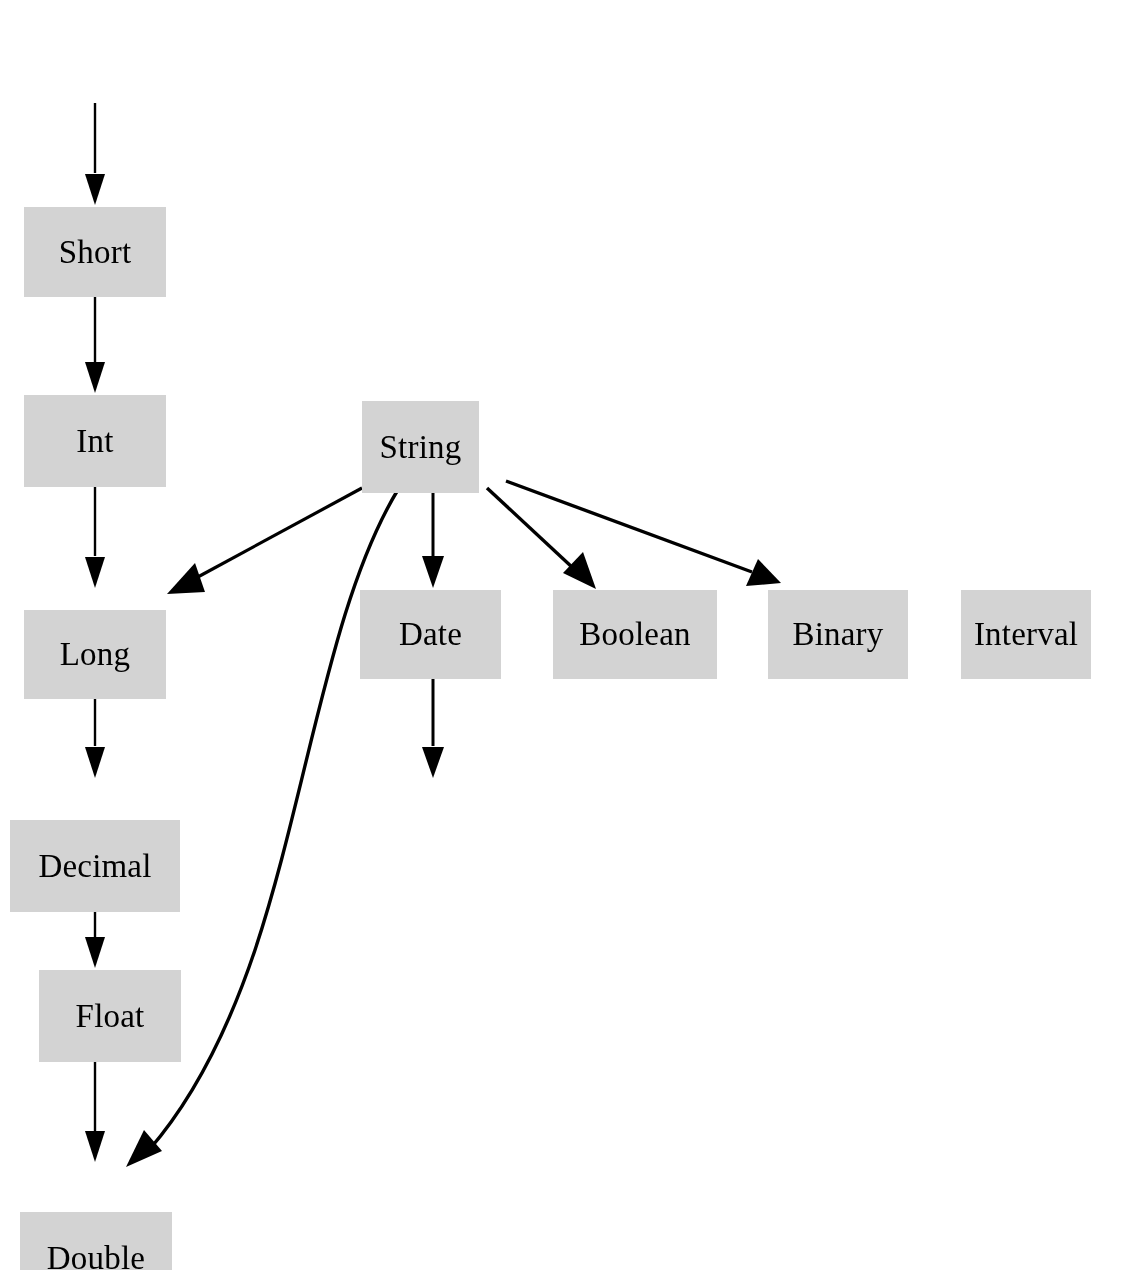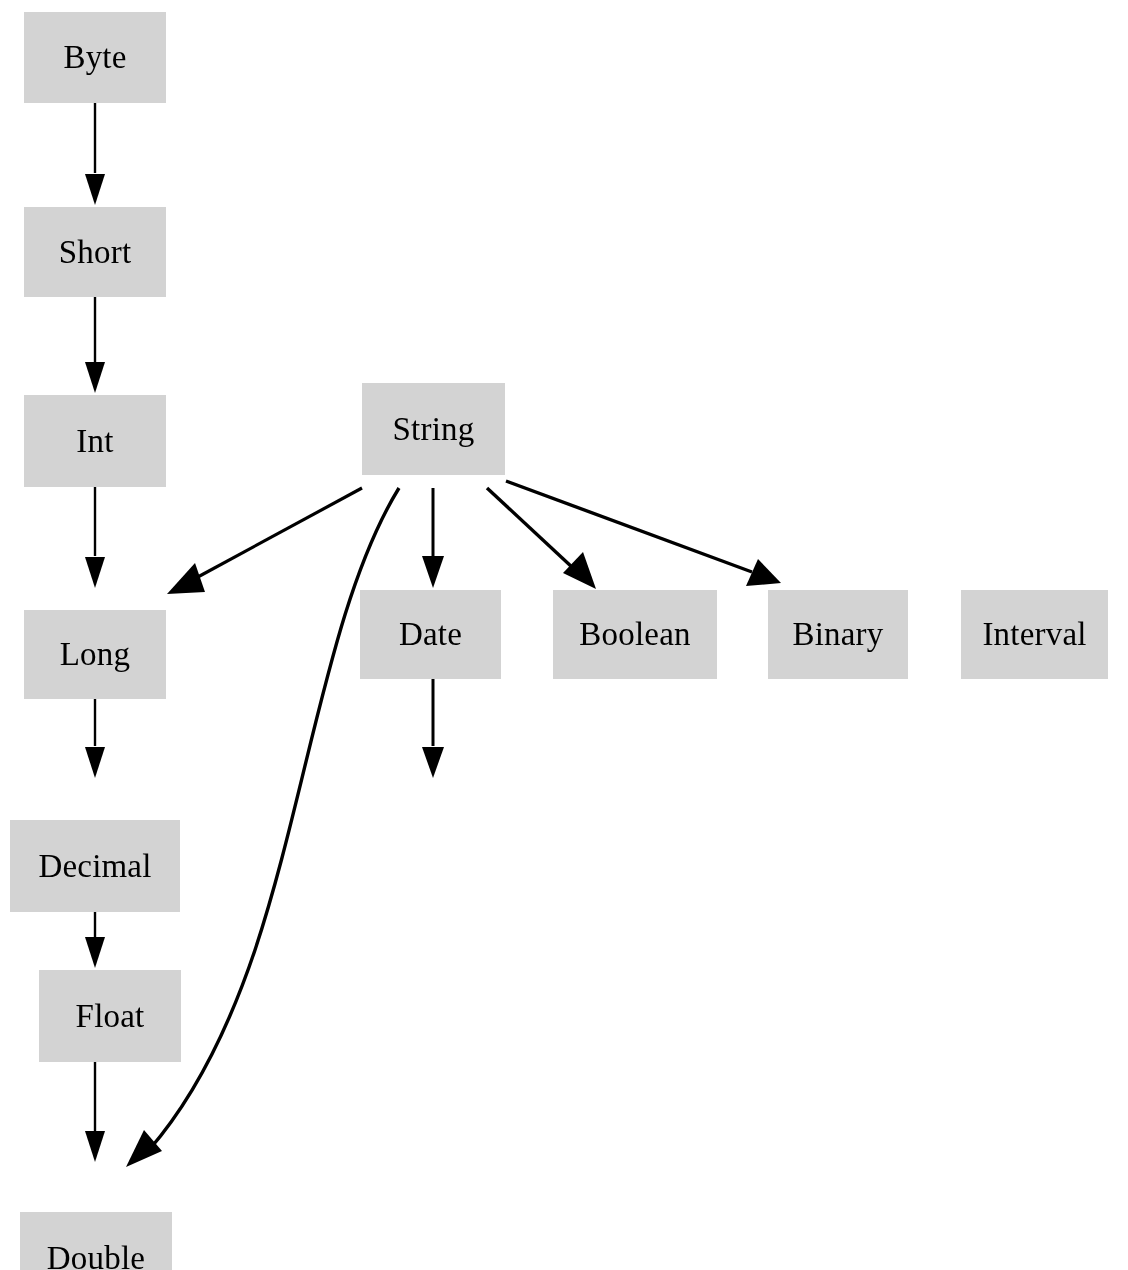--- a/index.html
+++ b/index.html
@@ -111,39 +111,38 @@
       <polygon points="781,583 746,586 758,559" fill="#000"></polygon>
     </g>
 
     <g>
       <path d="M 433,679 L 433,746" stroke="#000" stroke-width="3.0" fill="none"></path>
       <polygon points="433,778 422,747 444,747" fill="#000"></polygon>
     </g>
   </svg>
 
   <div id="node-layer">
-    <div class="graph-node" style="left:24px;top:12px;width:142px;height:91px;">Byte</div>
 
     <div class="graph-node" style="left:24px;top:207px;width:142px;height:90px;">Short</div>
 
     <div class="graph-node" style="left:24px;top:395px;width:142px;height:92px;">Int</div>
 
     <div class="graph-node" style="left:24px;top:590px;width:142px;height:89px;margin-top:20px;">Long</div>
 
     <div class="graph-node" style="left:10px;top:780px;width:170px;height:92px;margin-top:40px;">Decimal</div>
 
     <div class="graph-node" style="left:39px;top:970px;width:142px;height:92px;">Float</div>
 
     <div class="graph-node" style="left:20px;top:1212px;width:152px;height:93px;">Double</div>
 
-    <div class="graph-node" style="left:362px;top:383px;width:143px;height:92px;">String</div>
+    <div class="graph-node" style="left:362px;top:401px;width:117px;height:92px;">String</div>
 
     <div class="graph-node" style="left:360px;top:590px;width:141px;height:89px;">Date</div>
 
 
     <div class="graph-node" style="left:553px;top:590px;width:164px;height:89px;">Boolean</div>
 
     <div class="graph-node" style="left:768px;top:590px;width:140px;height:89px;">Binary</div>
 
-    <div class="graph-node" style="left:961px;top:590px;width:147px;height:89px;">Interval</div>
+    <div class="graph-node" style="left:961px;top:590px;width:130px;height:89px;">Interval</div>
   </div>
 
 </div>
 
 </body></html>

